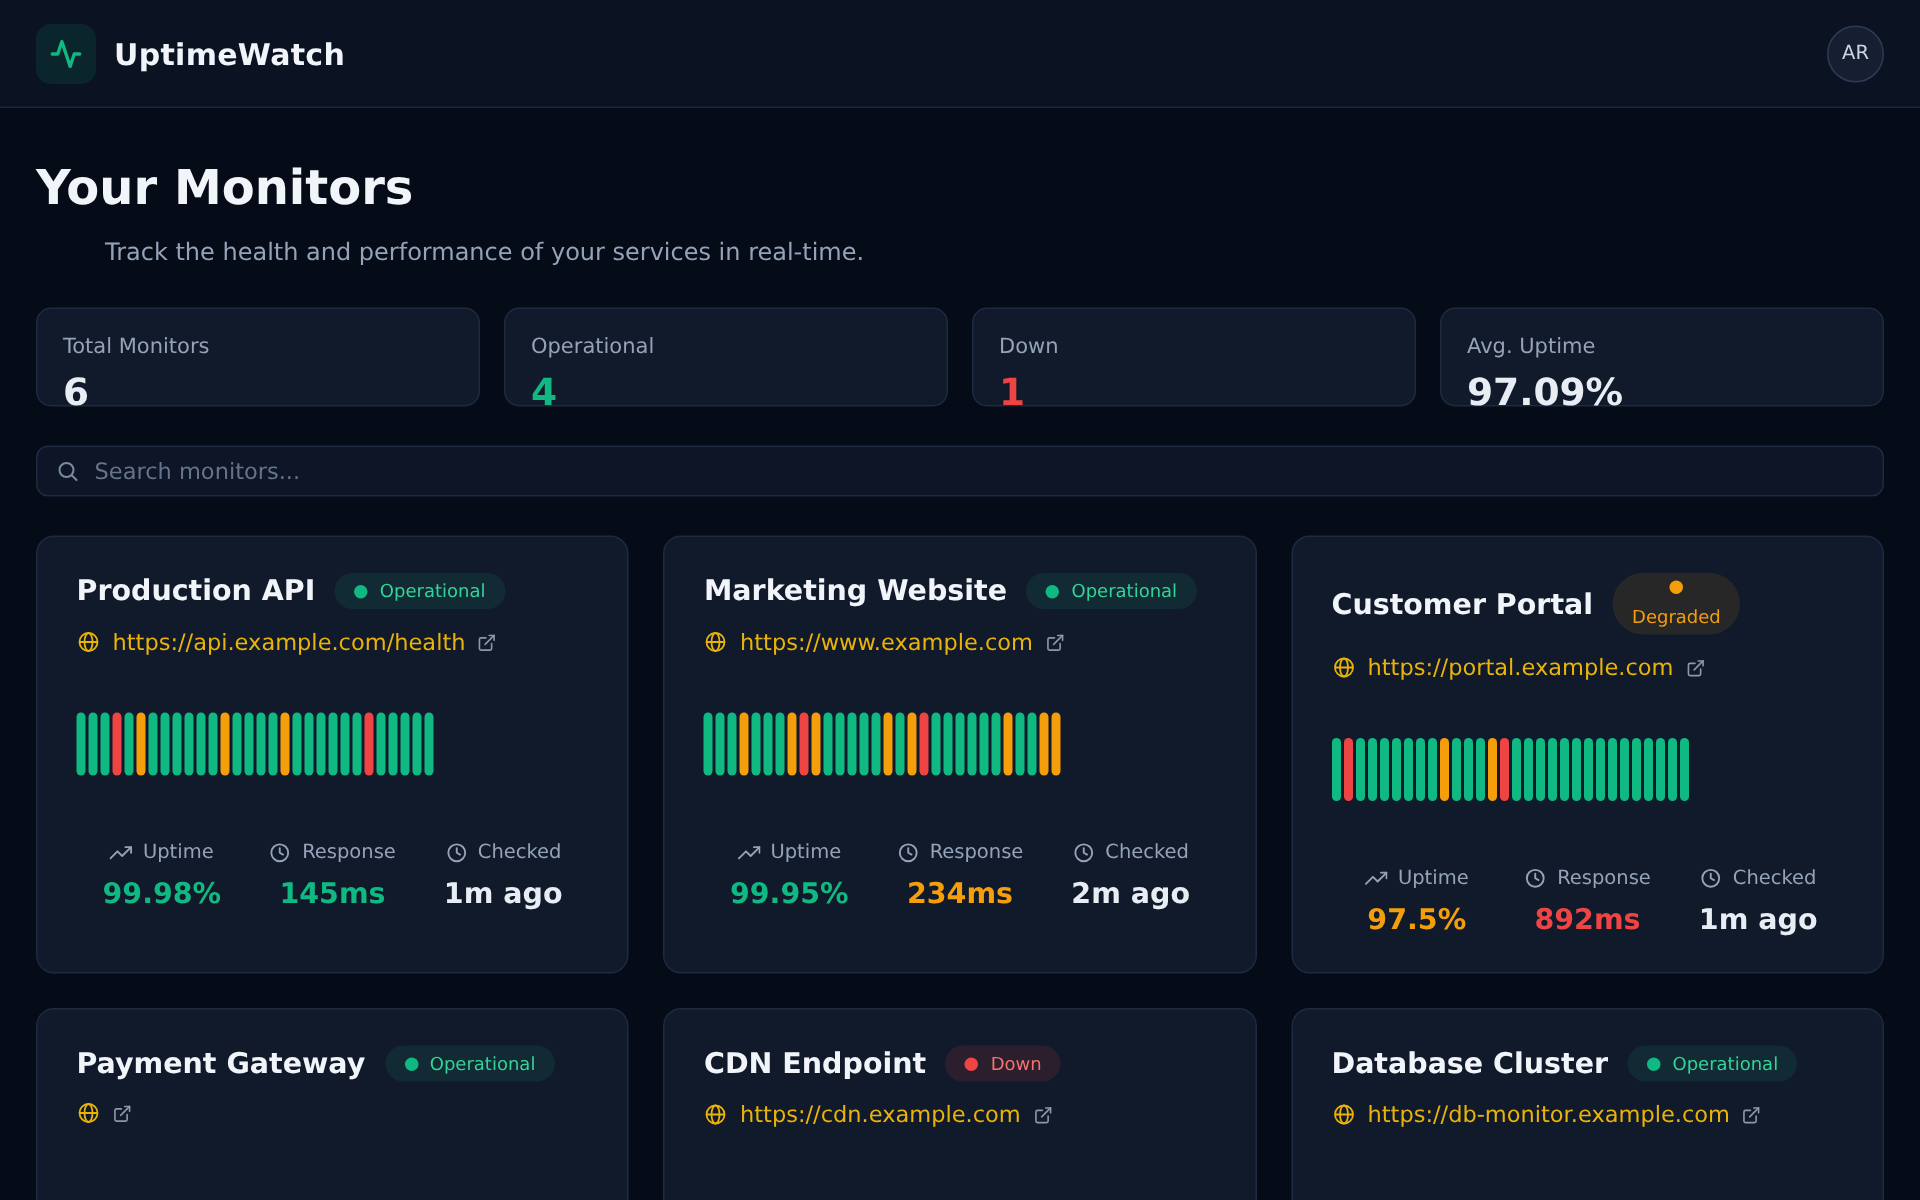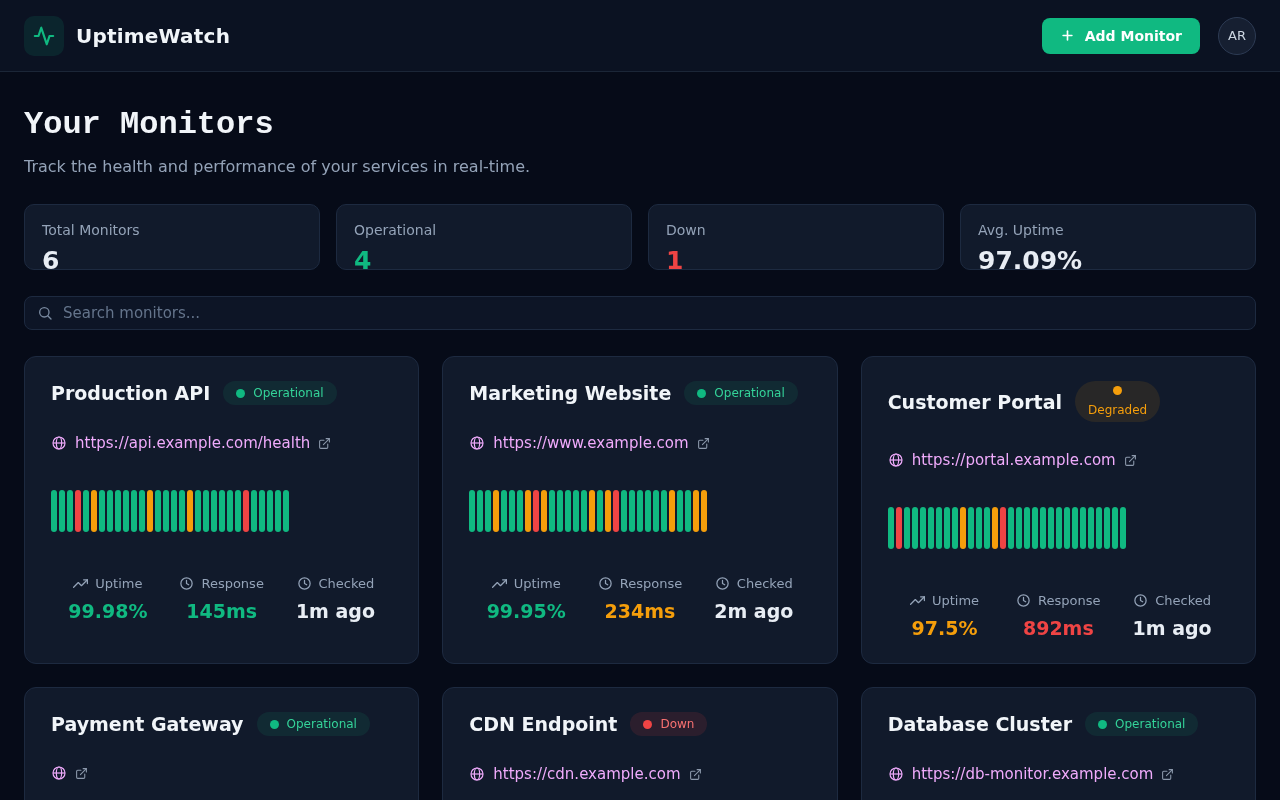--- a/index.html
+++ b/index.html
@@ -40,22 +40,22 @@
   }
   .avatar {
     width: 38px; height: 38px; border-radius: 50%;
     background: #161f31; border: 1px solid #2d3b54;
     display: flex; align-items: center; justify-content: center;
     font-size: 13px; color: #cbd5e1; cursor: pointer; text-align: right;
   }
 
   
   .main { padding: 26px 24px 0 24px; }
-  .page-title { font-size: 32px; font-weight: bold; margin-top: 8px; font-family: Liberation Mono, monospace; }
-  .page-subtitle { margin-top: 14px; font-size: 16px; color: #94a3b8; }
+  .page-title { font-size: 32px; font-weight: bold; margin-top: 8px; }
+  .page-subtitle { margin-top: 14px; font-size: 16px; color: #94a3b8; margin-left: 46px; }
 
   
   .stats-grid {
     margin-top: 28px;
     display: grid; grid-template-columns: repeat(4, 1fr); gap: 16px;
   }
   .stat-card {
     background: #111a2b; border: 1px solid #1d2a40; border-radius: 10px;
     padding: 17px 17px; height: 66px;
   }
@@ -94,23 +94,23 @@
   }
   .badge .dot { width: 9px; height: 9px; border-radius: 50%; }
   .badge-green  { background: rgba(16,185,129,0.10); color: #34d399; }
   .badge-green .dot  { background: #10b981; }
   .badge-amber  { background: rgba(245,158,11,0.10); color: #f59e0b; flex-direction: column; }
   .badge-amber .dot  { background: #f59e0b; }
   .badge-red    { background: rgba(239,68,68,0.12); color: #f87171; }
   .badge-red .dot    { background: #ef4444; }
 
   .mc-url-row {
-    margin-top: 29px;
+    margin-top: 13px;
     display: flex; align-items: center; gap: 8px;
-    color: #f0abfc; font-size: 15px;
+    color: #eab308; font-size: 15px;
   }
   .mc-url-row .ext { color: #8b98ab; }
 
   .mc-bars { margin-top: 38px; height: 42px; display: flex; align-items: center; gap: 2px; }
   .bar { width: 6px; height: 42px; border-radius: 3px; flex: none; }
   .bar-g { background: #10b981; }
   .bar-y { background: #f59e0b; }
   .bar-r { background: #ef4444; }
 
   .mc-metrics {
@@ -136,29 +136,20 @@
     <div class="logo-box">
       <span>
         <svg width="22" height="22" viewBox="0 0 24 24" fill="none" stroke="currentColor" stroke-width="2.4" stroke-linecap="round" stroke-linejoin="round">
           <polyline points="22 12 18 12 15 21 9 3 6 12 2 12"></polyline>
         </svg>
       </span>
     </div>
     <div class="brand-name">UptimeWatch</div>
   </div>
   <div class="header-right">
-    <button class="add-btn">
-      <span>
-        <svg width="15" height="15" viewBox="0 0 24 24" fill="none" stroke="currentColor" stroke-width="2.6" stroke-linecap="round">
-          <line x1="12" y1="5" x2="12" y2="19"></line>
-            <line x1="5" y1="12" x2="19" y2="12"></line>
-        </svg>
-      </span>
-      <span>Add Monitor</span>
-    </button>
     <div class="avatar">
       <span>AR</span>
     </div>
   </div>
 </div>
 
 <div class="main">
   <div class="page-title">Your Monitors</div>
   <div class="page-subtitle">Track the health and performance of your services in real-time.</div>
 

